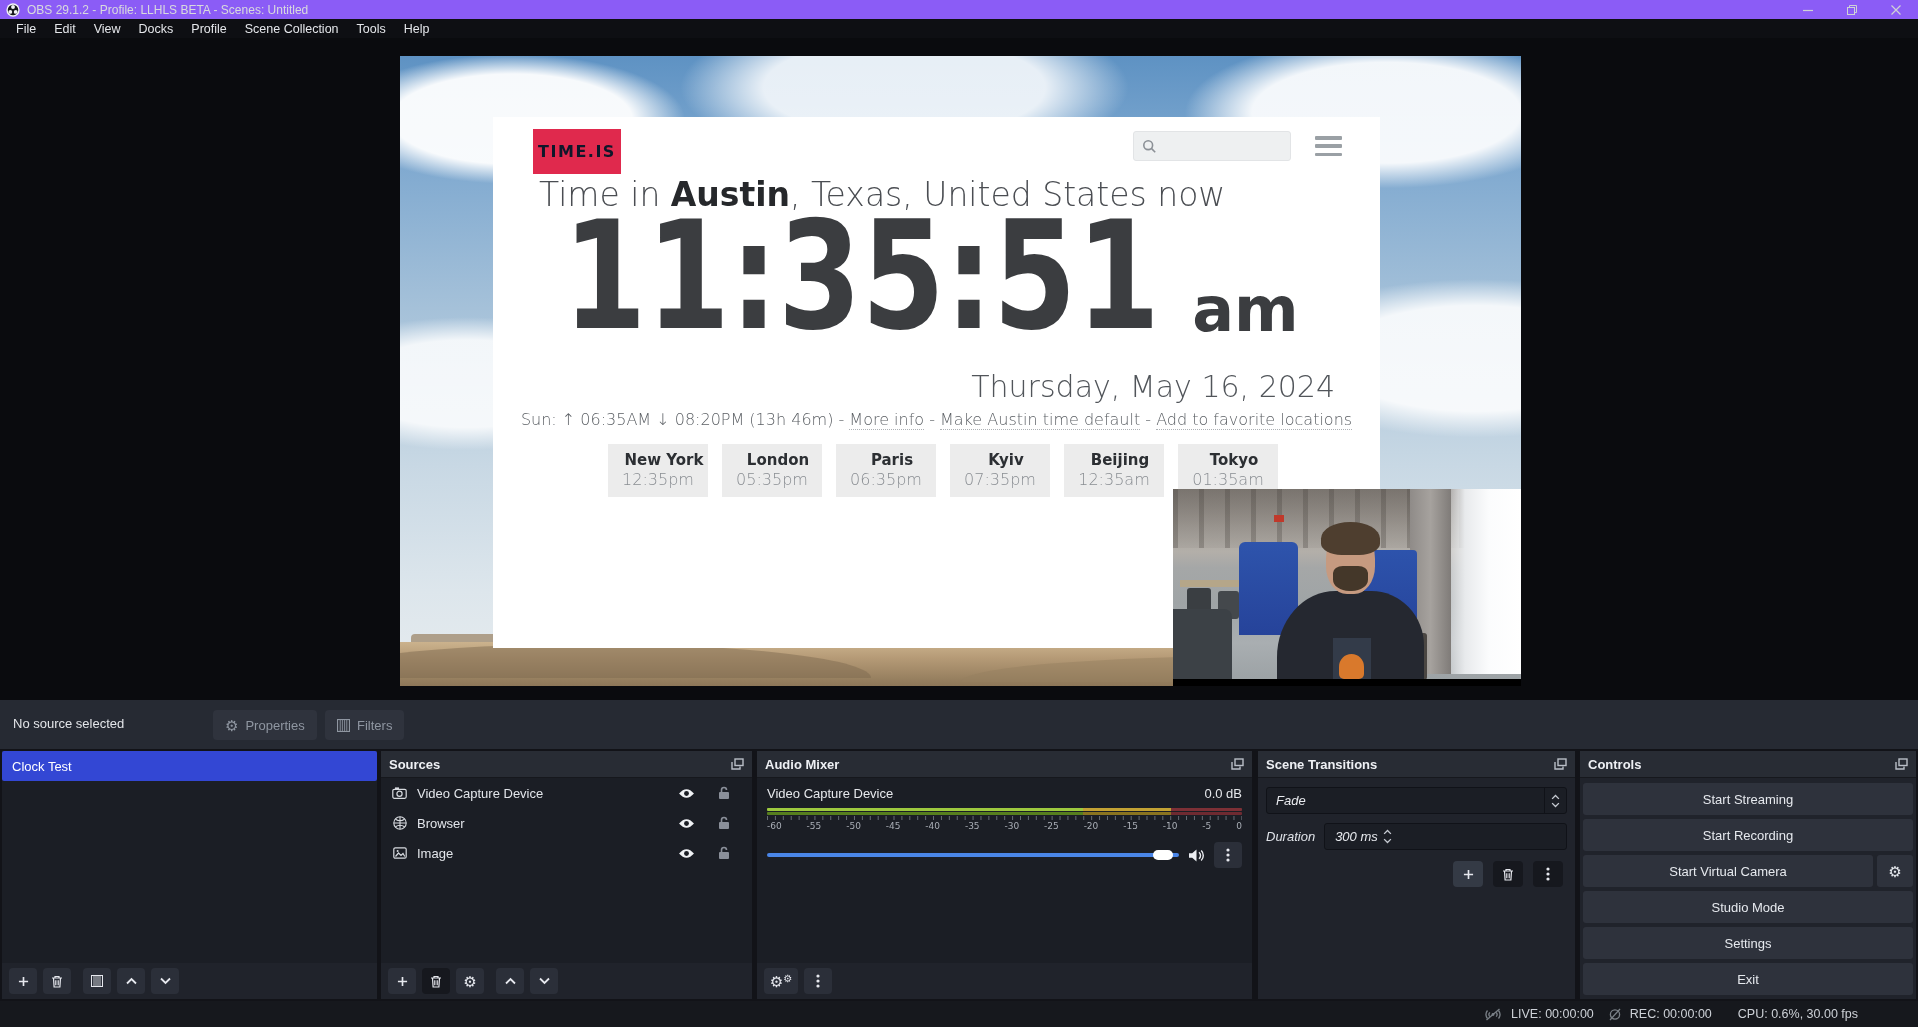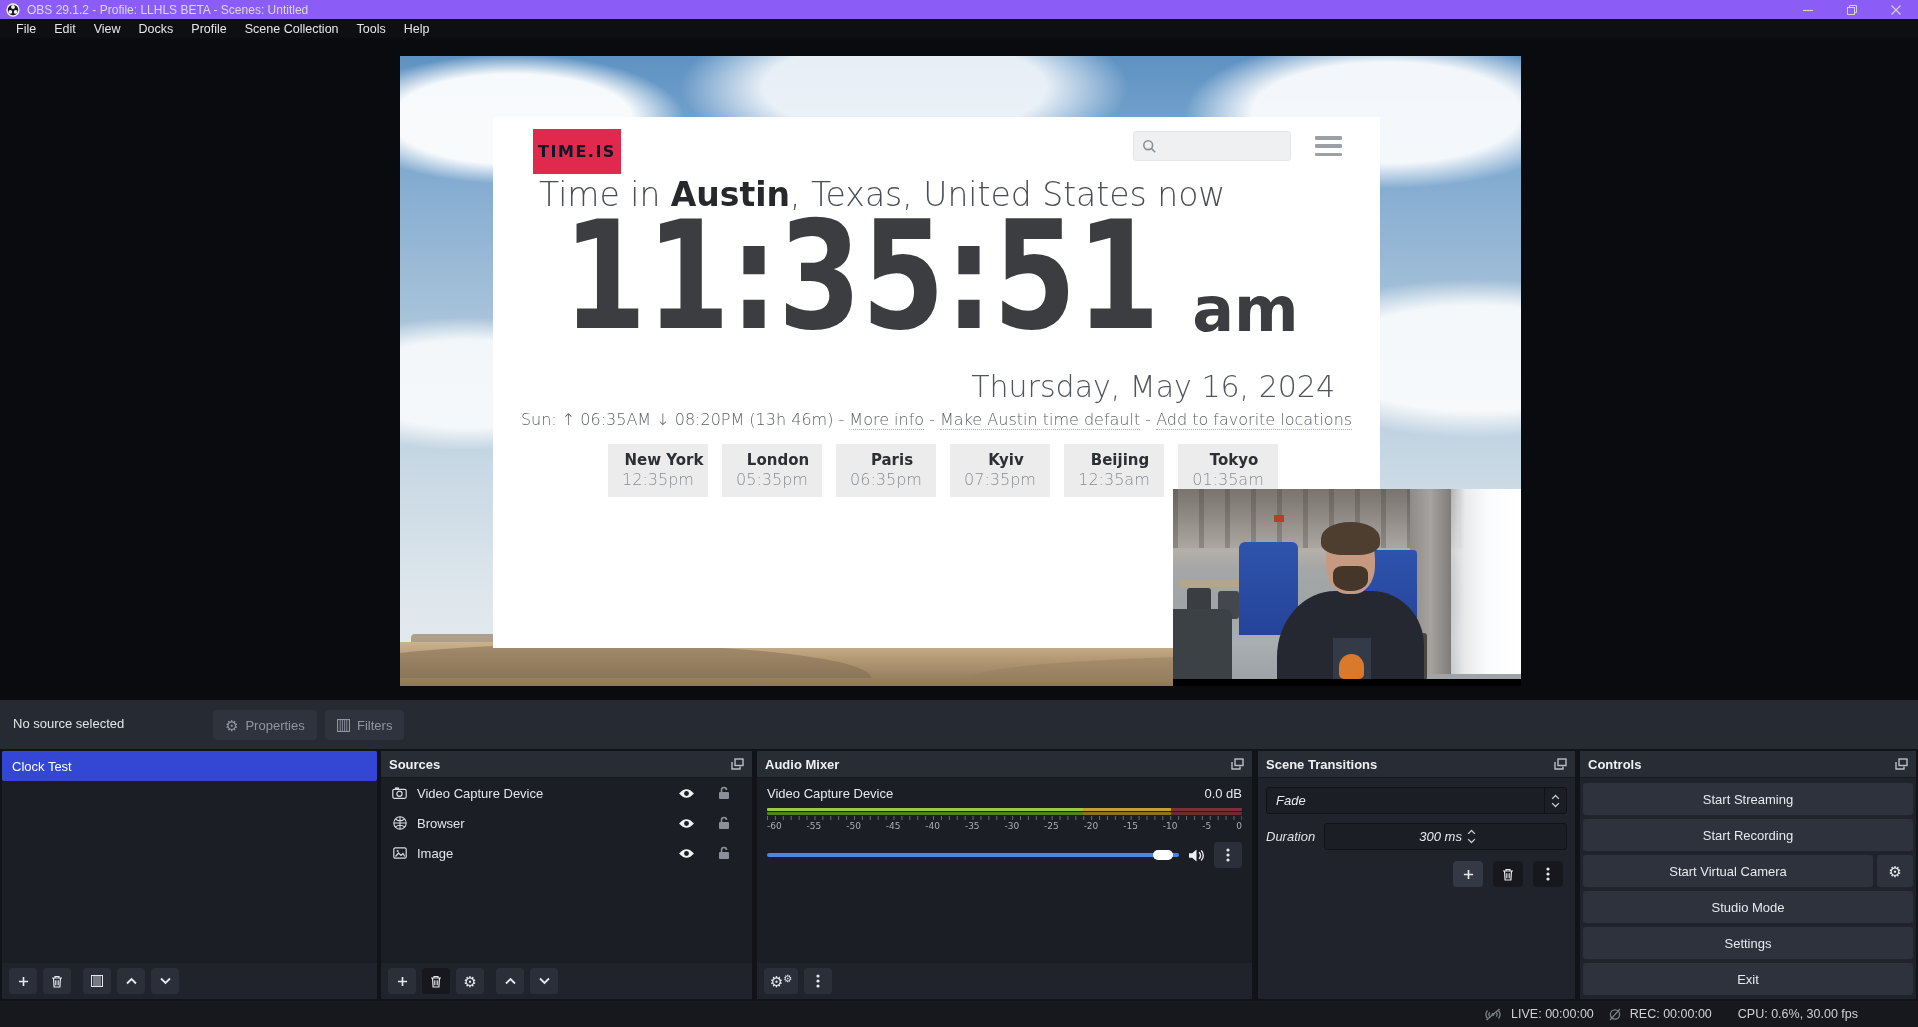--- a/index.html
+++ b/index.html
@@ -116,21 +116,21 @@
   .vline{position:absolute;left:0;right:0;top:11px;height:4px;border-radius:2px;background:#4a86e8;}
   .vhandle{position:absolute;right:6px;top:8px;width:20px;height:10px;border-radius:5px;background:#fff;}
   .speaker{color:#eceef2;display:flex;flex:none;}
   
   .trans-body{flex:1;padding:9px 8px;background:#20232b;font-style:italic;}
   .combo{height:27px;background:#1b1e25;border:1px solid #101218;border-radius:3px;display:flex;align-items:center;justify-content:space-between;font-size:13px;color:#e8eaee;}
   .combo-text{padding-left:9px;}
   .combo-arrows{width:22px;align-self:stretch;border-left:1px solid #101218;display:flex;flex-direction:column;align-items:center;justify-content:center;gap:2px;color:#c6cad2;}
   .duration-row{display:flex;align-items:center;gap:9px;margin-top:9px;}
   .dur-label{font-size:13px;color:#dfe2e8;flex:none;}
-  .spin{flex:1;height:27px;background:#1b1e25;border:1px solid #101218;border-radius:3px;display:flex;align-items:center;justify-content:center;font-size:13px;color:#e8eaee;}
+  .spin{flex:1;height:27px;background:#1b1e25;border:1px solid #101218;border-radius:3px;display:flex;align-items:center;justify-content:flex-start;font-size:13px;color:#e8eaee;}
   .spin-text{padding-left:10px;}
   .spin-arrows{width:20px;display:flex;flex-direction:column;align-items:center;gap:3px;color:#c6cad2;}
   .trans-btns{display:flex;justify-content:flex-end;gap:10px;margin-top:11px;padding-right:4px;}
   .tbtn{width:30px;height:26px;border-radius:4px;display:flex;align-items:center;justify-content:center;color:#e6e8ee;cursor:pointer;}
   .tbtn.plus{background:#343a45;}
   .tbtn.dark{background:#16181e;}
   
   .controls-body{flex:1;display:flex;flex-direction:column;gap:4px;padding:5px 3px 4px 3px;}
   .ctl-btn{flex:1;background:#2e323c;border-radius:3px;font-size:13px;color:#e6e9ee;display:flex;align-items:center;justify-content:center;cursor:pointer;}
   .vcam-row{flex:1;display:flex;gap:4px;}

